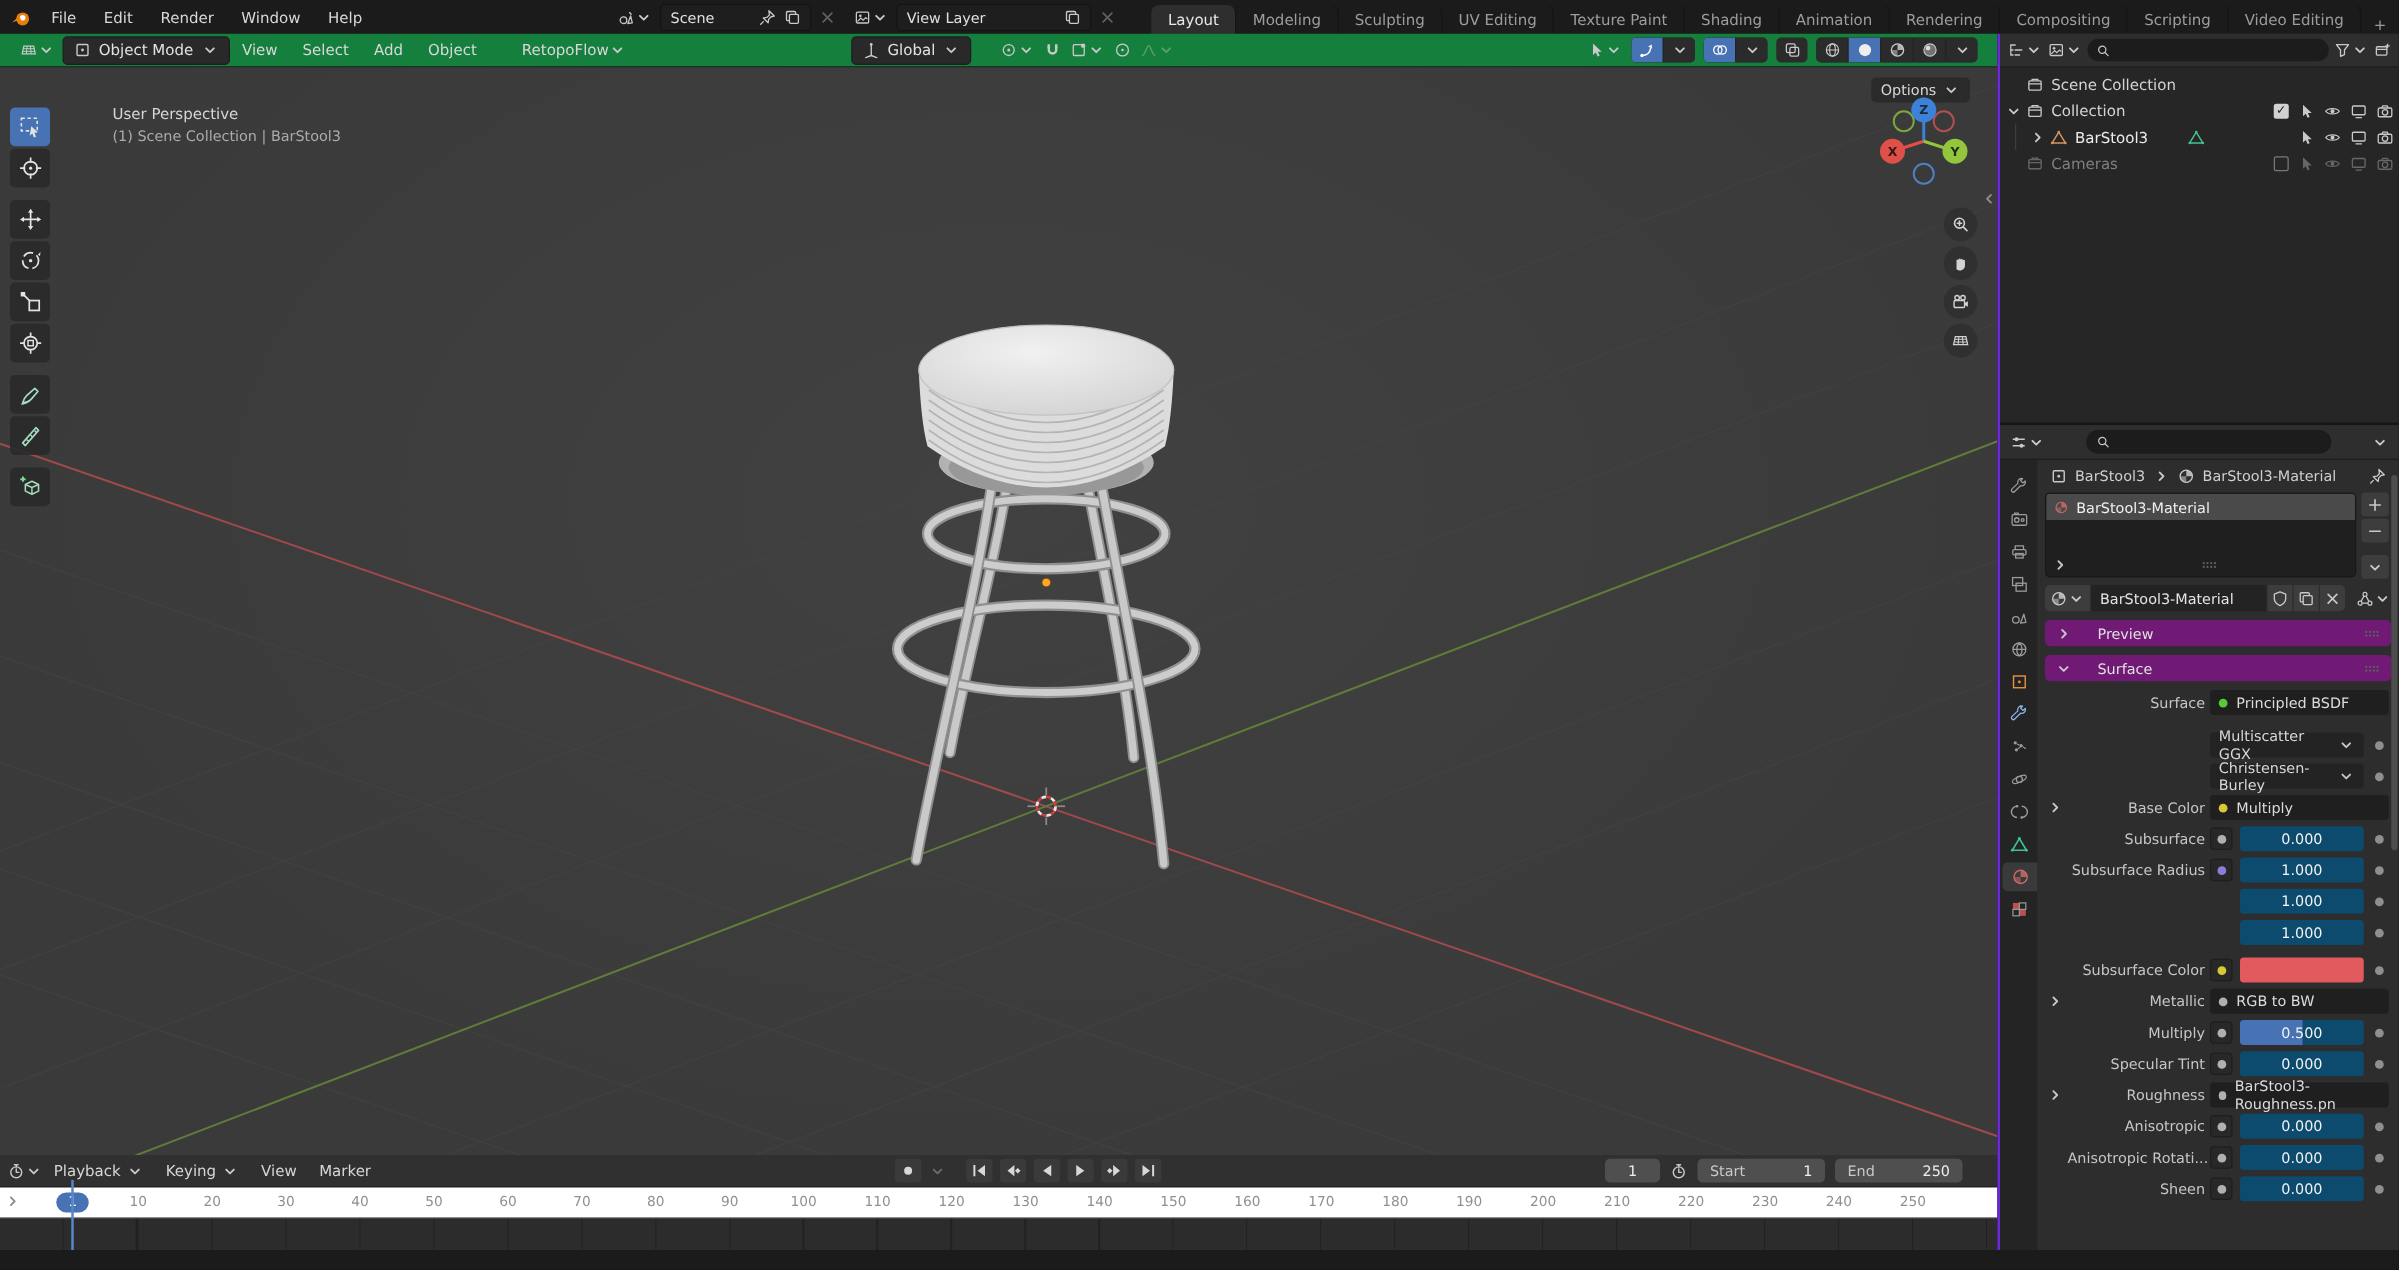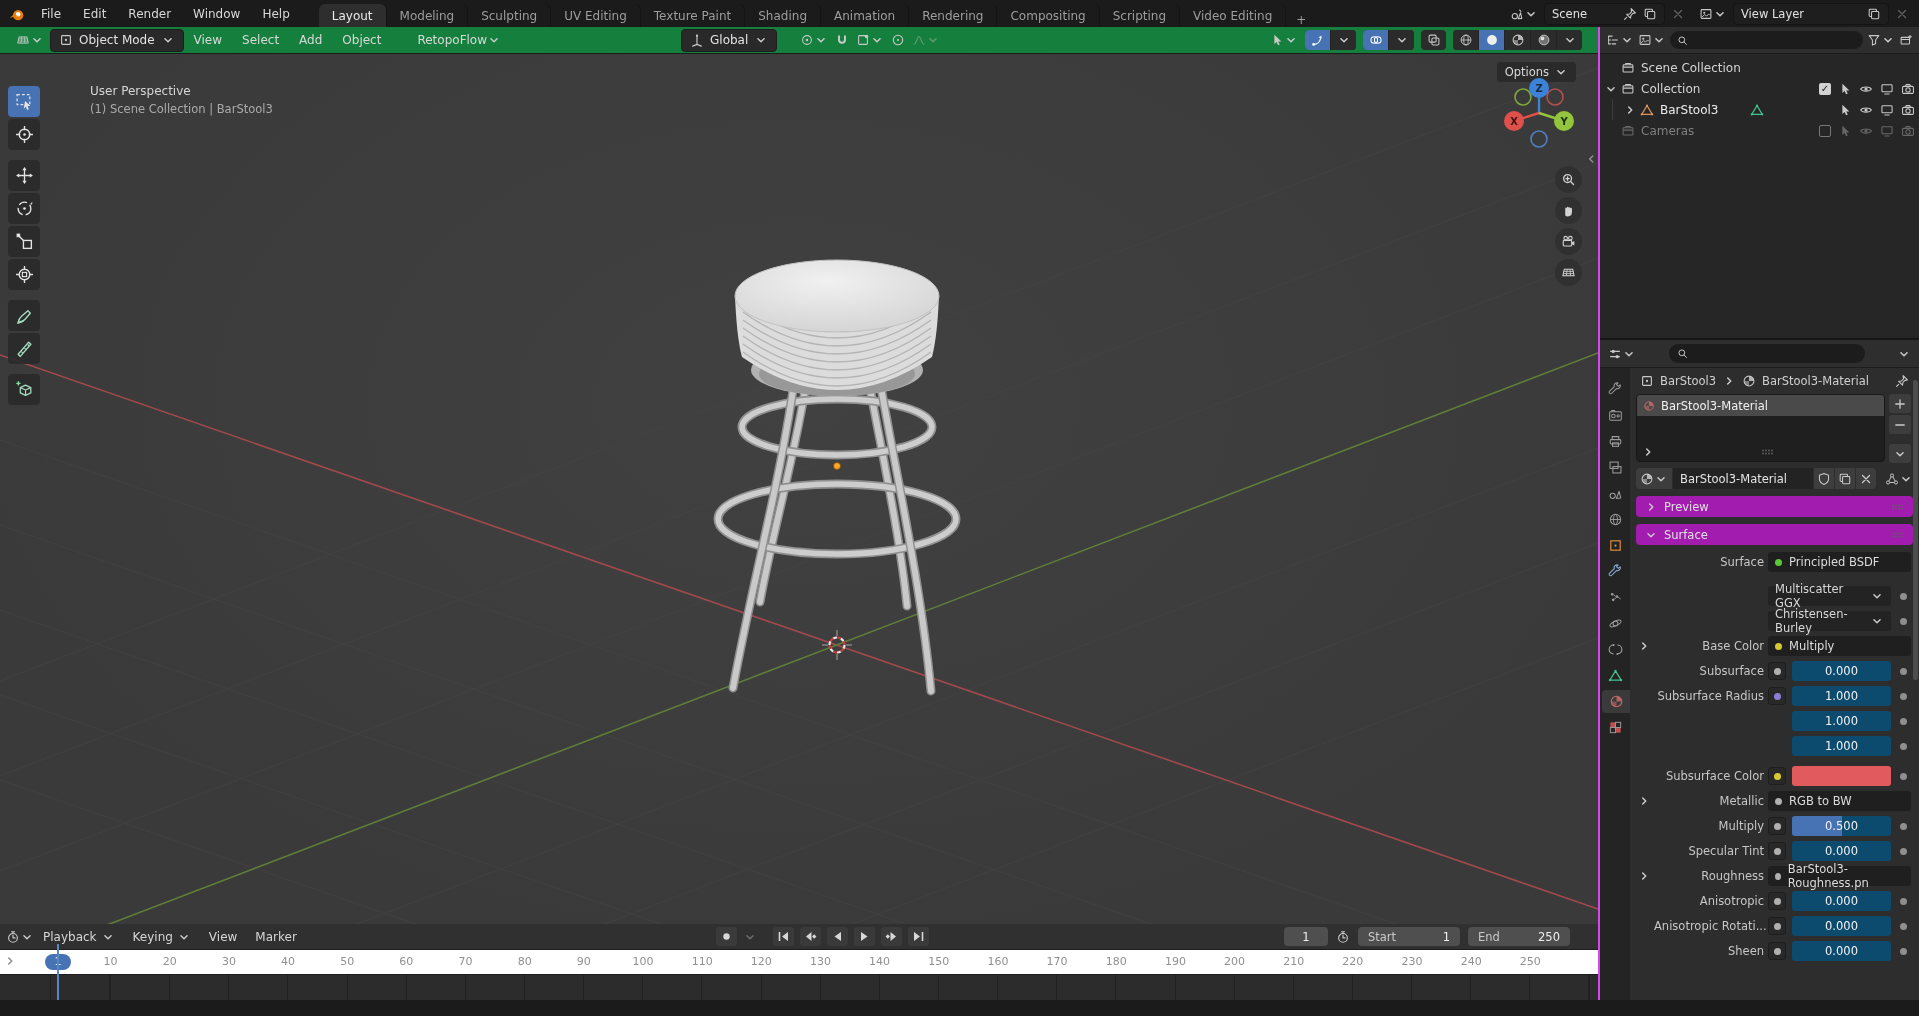--- a/index.html
+++ b/index.html
@@ -15,21 +15,21 @@
   #tabs{display:flex;height:27px;margin-left:18px;align-items:flex-end;}
   .tab{height:23px;display:flex;align-items:center;padding:0 13px;color:#9d9d9d;background:#1b1b1b;border-right:1px solid #141414;border-radius:6px 6px 0 0;}
   .tab.active{background:#2e2e2e;color:#e8e8e8;}
   .newtab{padding:0 10px;color:#9d9d9d;}
   #topbar-right{margin-left:auto;display:flex;align-items:center;gap:6px;padding-right:10px;}
   .pill{height:20px;background:#1e1e1e;border:1px solid #141414;border-radius:4px;display:flex;align-items:center;gap:6px;padding:0 7px;color:#e0e0e0;font-size:11.5px;}
   .ibtn{display:flex;align-items:center;gap:0;}
   
   #main{position:absolute;left:0;top:27px;width:1919px;height:973px;}
   #leftcol{position:absolute;left:0;top:0;width:1598px;height:973px;}
-  #rightcol{position:absolute;left:1598px;top:0;width:321px;height:973px;background:#262626;border-left:2px solid #d946ef;box-sizing:border-box;}
+  #rightcol{position:absolute;left:1598px;top:0;width:321px;height:973px;background:#262626;border-left:2px solid #6d28d9;box-sizing:border-box;}
   
   #vph{position:absolute;left:0;top:0;width:1598px;height:27px;background:#15803d;border-bottom:1px solid #1c1c1c;display:flex;align-items:center;box-sizing:border-box;padding:0 16px;}
   .vmenu{padding:0 10px;color:#d8d8d8;}
   .modebtn{height:21px;background:#292929;border:1px solid #1e1e1e;border-radius:4px;display:flex;align-items:center;gap:6px;padding:0 8px;margin-left:6px;color:#e2e2e2;}
   #vph-center{position:absolute;left:665px;display:flex;align-items:center;gap:7px;}
   #vph-right{margin-left:auto;display:flex;align-items:center;gap:7px;}
   .hgroup{display:flex;gap:1px;background:#242424;border-radius:4px;overflow:hidden;}
   .hbtn{height:20px;min-width:21px;display:flex;align-items:center;justify-content:center;background:#2b2b2b;padding:0 2px;}
   .hbtn.on{background:#4772b3;}
   .hbtn.on svg{color:#fff;}
@@ -85,21 +85,21 @@
   #breadcrumb{height:26px;display:flex;align-items:center;gap:6px;padding:0 4px;color:#cfcfcf;font-size:11.5px;}
   #slotwrap{display:flex;gap:4px;}
   #slotlist{flex:1;height:66px;background:#1f1f1f;border:1px solid #181818;border-radius:4px;position:relative;overflow:hidden;}
   .slotrow{height:21px;background:#4a4a4a;display:flex;align-items:center;gap:6px;padding:0 6px;color:#f0f0f0;font-size:11.5px;}
   .slotfoot{position:absolute;bottom:2px;left:4px;right:4px;display:flex;align-items:center;color:#8a8a8a;}
   #slotbtns{width:24px;display:flex;flex-direction:column;gap:2px;}
   .sbtn{width:22px;height:19px;background:#3d3d3d;border-radius:3px;display:flex;align-items:center;justify-content:center;}
   #dbrow{display:flex;align-items:center;gap:1px;margin-top:5px;}
   .dbbtn{height:21px;background:#3d3d3d;display:flex;align-items:center;justify-content:center;padding:0 3px;}
   #dbname{flex:1;height:21px;background:#232323;display:flex;align-items:center;gap:6px;padding:0 7px;color:#e4e4e4;font-size:11.5px;}
-  .phead{height:21px;background:#a21caf;border-radius:4px;display:flex;align-items:center;gap:6px;padding:0 8px;color:#e0e0e0;font-size:11.5px;margin-top:7px;}
+  .phead{height:21px;background:#701a75;border-radius:4px;display:flex;align-items:center;gap:20px;padding:0 8px;color:#e0e0e0;font-size:11.5px;margin-top:7px;}
   .phead .grip{margin-left:auto;color:#5f5f5f;}
   #surface-rows{padding:7px 2px 0 2px;}
   .prow{display:grid;grid-template-columns:12px 110px 20px 1fr 16px;gap:4px;height:20px;margin-bottom:5px;align-items:center;}
   .plabel{text-align:right;color:#c6c6c6;font-size:11.5px;white-space:nowrap;}
   .pexp{color:#b0b0b0;justify-self:center;}
   .psock{width:18px;height:18px;background:#282828;border:1px solid #1e1e1e;border-radius:3px;display:flex;align-items:center;justify-content:center;box-sizing:border-box;}
   .dot7{width:7px;height:7px;border-radius:50%;}
   .pslider{position:relative;height:20px;background:#0c4a6e;border-radius:3px;display:flex;align-items:center;justify-content:center;color:#f2f2f2;font-size:11.5px;overflow:hidden;grid-column:4/5;}
   .pfill{position:absolute;left:0;top:0;bottom:0;background:#4772b3;}
   .pval{position:relative;}
@@ -311,56 +311,20 @@
     <svg class="i" style="width:18px;height:18px;margin:0 4px 0 8px;color:#e87d0d" viewBox="0 0 16 16">
         <circle cx="9" cy="9" r="4.6" fill="currentColor"></circle>
         <circle cx="9" cy="8.2" r="2" fill="#fff"></circle>
         <path d="M1.5 11.5 6 7.5l2 1.8Z" fill="currentColor"></path>
       </svg>
     <span class="tmenu">File</span>
       <span class="tmenu">Edit</span>
       <span class="tmenu">Render</span>
       <span class="tmenu">Window</span>
       <span class="tmenu">Help</span>
-    <div id="tabs">
-      <div class="tab active">
-          <span>Layout</span>
-        </div>
-        <div class="tab">
-          <span>Modeling</span>
-        </div>
-        <div class="tab">
-          <span>Sculpting</span>
-        </div>
-        <div class="tab">
-          <span>UV Editing</span>
-        </div>
-        <div class="tab">
-          <span>Texture Paint</span>
-        </div>
-        <div class="tab">
-          <span>Shading</span>
-        </div>
-        <div class="tab">
-          <span>Animation</span>
-        </div>
-        <div class="tab">
-          <span>Rendering</span>
-        </div>
-        <div class="tab">
-          <span>Compositing</span>
-        </div>
-        <div class="tab">
-          <span>Scripting</span>
-        </div>
-        <div class="tab">
-          <span>Video Editing</span>
-        </div>
-      <span class="newtab">+</span>
-    </div>
     <div id="topbar-right">
       <span class="ibtn">
           <svg class="i">
             <use href="#s-scenedd"></use>
           </svg>
           <svg class="i chev">
             <use href="#s-chevd"></use>
           </svg>
         </span>
       <div class="pill" style="width:105px">
@@ -386,20 +350,56 @@
       <div class="pill" style="width:140px">
         <span>View Layer</span>
         <svg class="i" style="margin-left:auto">
             <use href="#s-copy"></use>
           </svg>
       </div>
       <svg class="i dim">
           <use href="#s-x"></use>
         </svg>
     </div>
+    <div id="tabs">
+      <div class="tab active">
+          <span>Layout</span>
+        </div>
+        <div class="tab">
+          <span>Modeling</span>
+        </div>
+        <div class="tab">
+          <span>Sculpting</span>
+        </div>
+        <div class="tab">
+          <span>UV Editing</span>
+        </div>
+        <div class="tab">
+          <span>Texture Paint</span>
+        </div>
+        <div class="tab">
+          <span>Shading</span>
+        </div>
+        <div class="tab">
+          <span>Animation</span>
+        </div>
+        <div class="tab">
+          <span>Rendering</span>
+        </div>
+        <div class="tab">
+          <span>Compositing</span>
+        </div>
+        <div class="tab">
+          <span>Scripting</span>
+        </div>
+        <div class="tab">
+          <span>Video Editing</span>
+        </div>
+      <span class="newtab">+</span>
+    </div>
   </div>
 
   <div id="main">
     <div id="leftcol">
 
       <div id="vph">
         <span class="ibtn">
             <svg class="i">
               <use href="#s-gridp"></use>
             </svg>

